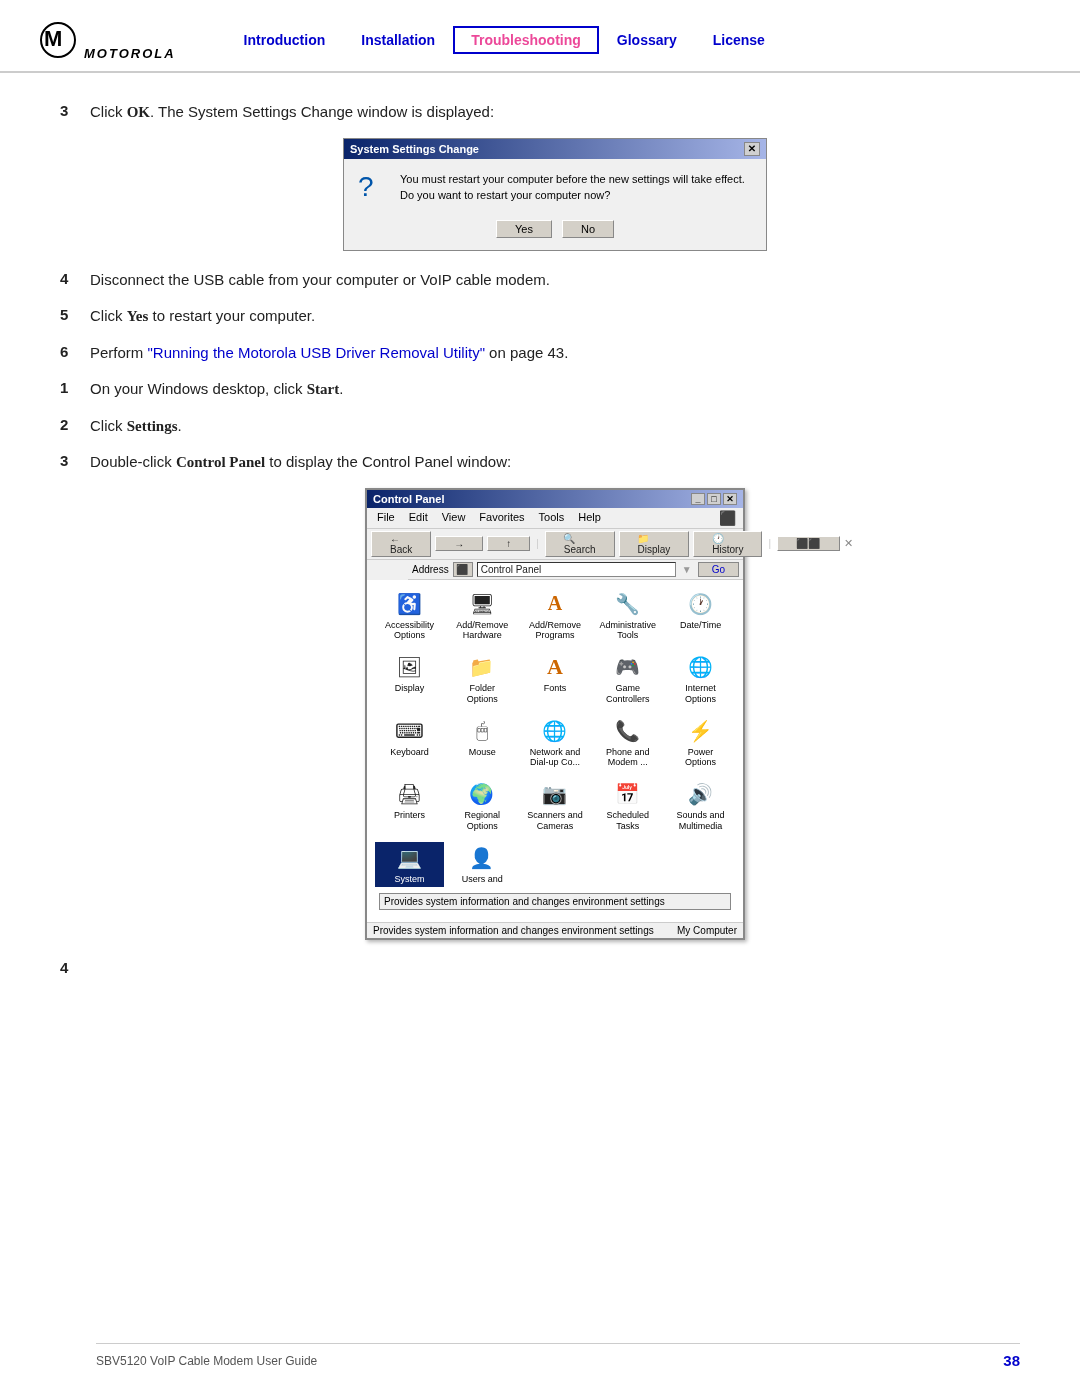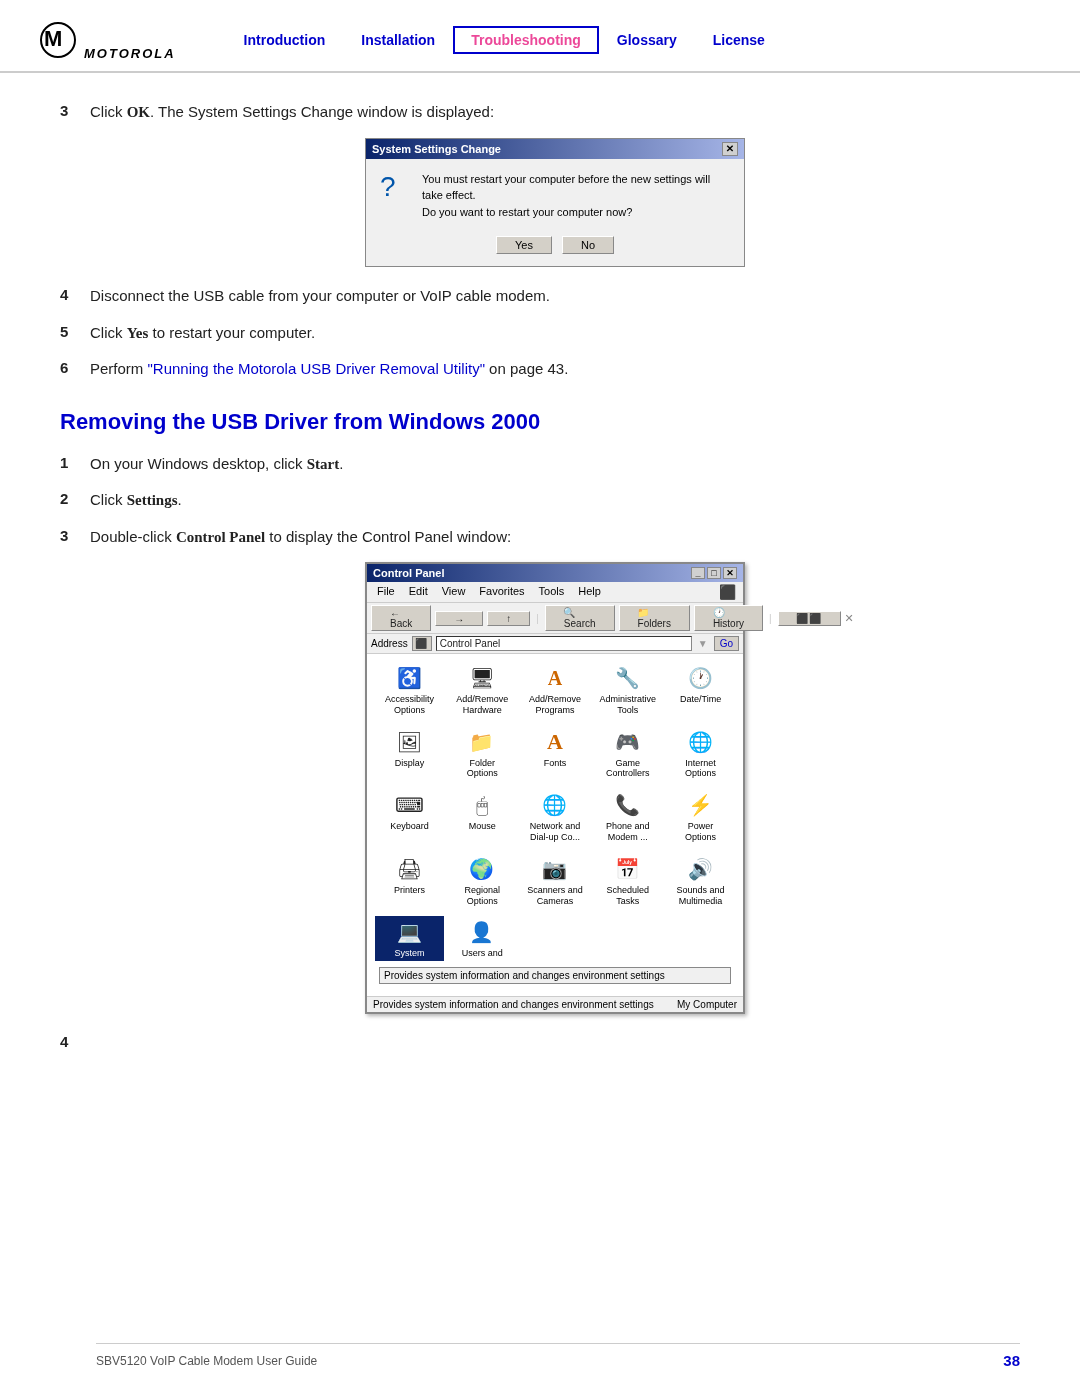--- a/index.html
+++ b/index.html
@@ -95,21 +95,21 @@
     .step-text b { font-weight: bold; font-family: Liberation Serif, serif; }
     .step-text a { color: #0000cc; text-decoration: none; }
 
     
     .dialog-container {
       margin: 12px 0 18px 30px;
       display: flex;
       justify-content: center;
     }
     .dialog-box {
-      width: 380px;
+      width: 424px;
       border: 1px solid #888;
       background: #f0f0f0;
       font-size: 11px;
       font-family: 'Tahoma', Arial, sans-serif;
     }
     .dialog-titlebar {
       background: linear-gradient(to right, #0a246a, #a6b5e7);
       color: white;
       padding: 3px 6px;
       display: flex;
@@ -247,37 +247,38 @@
       border-left-color: #fff;
     }
     .cp-address-bar {
       background: #f0f0f0;
       padding: 2px 4px;
       border-bottom: 1px solid #ccc;
       display: flex;
       align-items: center;
       gap: 4px;
       font-size: 10px;
+      margin-left: 41px;
     }
     .cp-address-label {
       font-size: 10px;
       color: #000;
     }
     .cp-address-input {
       flex: 1;
       border: 1px inset #888;
       background: white;
       padding: 1px 3px;
       font-size: 10px;
     }
     .cp-go-btn {
       font-size: 10px;
       background: #d4d0c8;
       border: 1px solid #888;
-      padding: 1px 5px;
+      padding: 1px 13px;
       color: #0000cc;
     }
     .cp-body {
       background: white;
       padding: 8px;
       min-height: 300px;
     }
     .cp-icons-grid {
       display: grid;
       grid-template-columns: repeat(5, 1fr);
@@ -416,21 +417,20 @@
     </span>
   </div>
 
   <div class="step-block">
     <span class="step-num">6</span>
     <span class="step-text">
       Perform <a>"Running the Motorola USB Driver Removal Utility"</a> on page 43.
     </span>
   </div>
 
-  <h2 class="section-heading">Removing the USB Driver from Windows 2000</h2>
 
   <div class="step-block">
     <span class="step-num">1</span>
     <span class="step-text">
       On your Windows desktop, click <b>Start</b>.
     </span>
   </div>
 
   <div class="step-block">
     <span class="step-num">2</span>
@@ -467,21 +467,21 @@
         <span class="cp-menuitem">Help</span>
         <span style="margin-left:auto;font-size:14px;color:#888;">⬛</span>
       </div>
 
       <div class="cp-toolbar">
         <span class="cp-toolbar-btn">← Back</span>
         <span class="cp-toolbar-btn">→</span>
         <span class="cp-toolbar-btn">↑</span>
         <span style="margin: 0 2px; color:#ccc;">|</span>
         <span class="cp-toolbar-btn">🔍 Search</span>
-        <span class="cp-toolbar-btn">📁 Folders</span>
+        <span class="cp-toolbar-btn">📁 Display</span>
         <span class="cp-toolbar-btn">🕐 History</span>
         <span style="margin: 0 2px; color:#ccc;">|</span>
         <span class="cp-toolbar-btn">⬛⬛</span>
         <span style="font-size:11px;color:#888;">✕</span>
       </div>
 
       <div class="cp-address-bar">
         <span class="cp-address-label">Address</span>
         <span style="font-size:10px;background:#d4d0c8;border:1px solid #888;padding:1px 3px;width:20px;text-align:center;">⬛</span>
         <div class="cp-address-input">Control Panel</div>

